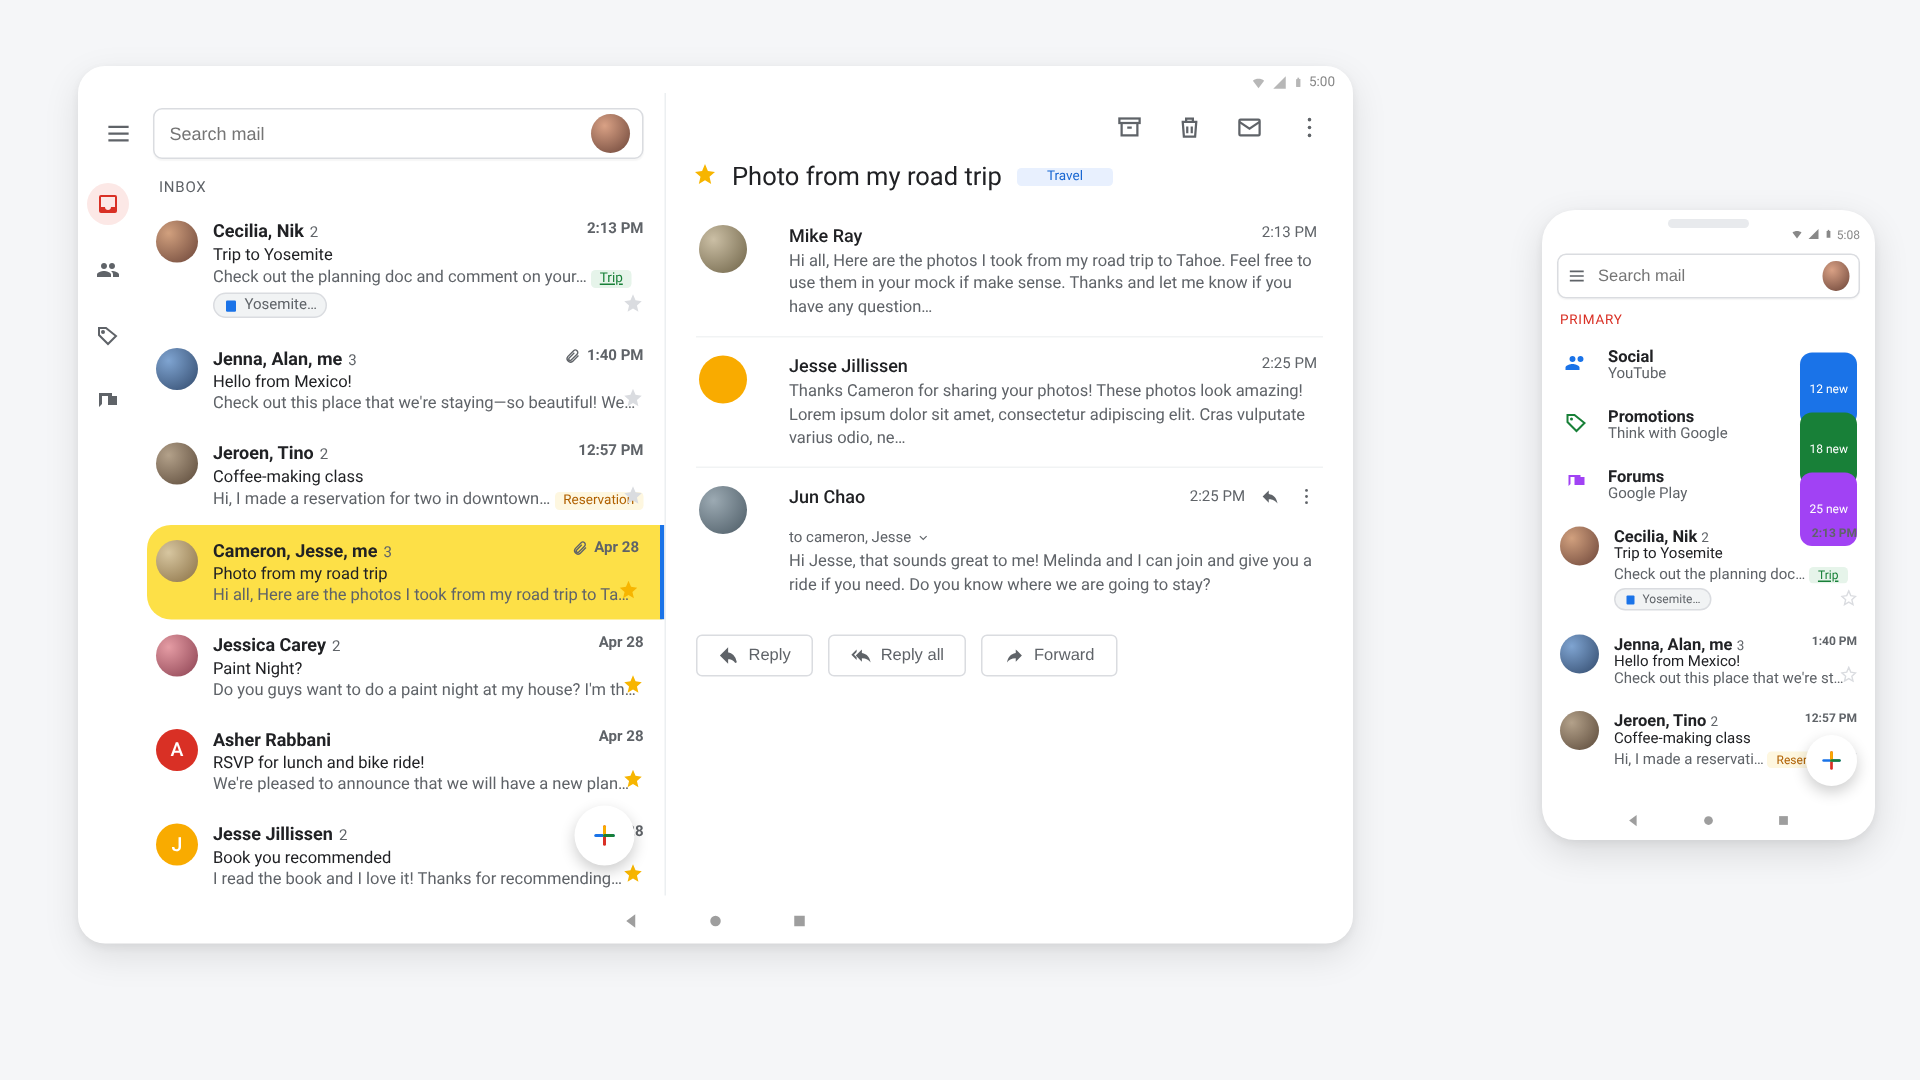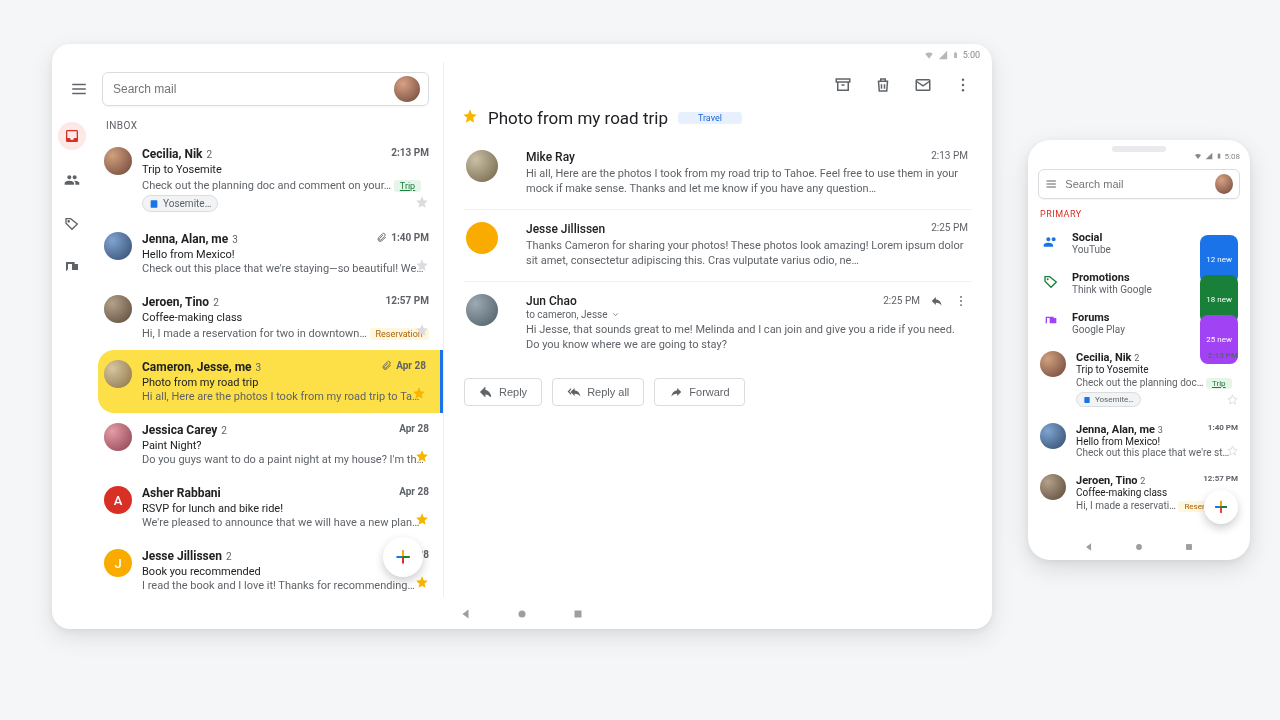--- a/index.html
+++ b/index.html
@@ -8,21 +8,21 @@
     background: #f5f6f8;
     width: 1280px; height: 720px;
     overflow: hidden;
     position: relative;
   }
 
   
   .tablet {
     position: absolute;
     left: 52px; top: 44px;
-    width: 940px; height: 585px;
+    width: 850px; height: 585px;
     background: #fff;
     border-radius: 18px;
     box-shadow: 0 8px 24px rgba(0,0,0,.10), 0 2px 6px rgba(0,0,0,.06);
     overflow: hidden;
   }
   .statusbar {
     display:flex; justify-content:flex-end; align-items:center;
     gap:4px; padding: 6px 12px 2px; color:#888; font-size:9px;
   }
   .statusbar svg{opacity:.6}
@@ -95,21 +95,21 @@
   .subject-row h2 { font-size:17px; font-weight:400; color:#202124;}
   .tag { font-size:9px; background:#e8f0fe; color:#1967d2; padding:1px 20px; border-radius:3px;}
 
   .thread { padding: 0 20px; font-size:11px; }
   .tmsg { display:flex; gap:28px; padding:12px 2px; border-bottom:1px solid #f1f3f4; position:relative;}
   .tmsg:last-of-type{border-bottom:none;}
   .tmsg .a { width:32px;height:32px;border-radius:50%; flex-shrink:0; display:flex;align-items:center;justify-content:center;color:#fff;font-size:14px;font-weight:500;}
   .tmsg .from { font-size:12px; color:#202124; font-weight:500;}
   .tmsg .time { position:absolute; right:4px; top:12px; font-size:10px; color:#5f6368; display:flex; align-items:center; gap:10px;}
   .tmsg .body { color:#5f6368; margin-top:2px; line-height:1.4;}
-  .tmsg .to { font-size:10px; color:#5f6368; margin-top:1px; display:flex; align-items:center; gap:3px;}
+  .tmsg .to { font-size:10px; color:#5f6368; margin-top:15px; display:flex; align-items:center; gap:3px;}
 
   .actions { display:flex; gap:10px; padding:14px 20px;}
   .act-btn { border:1px solid #dadce0; background:#fff; border-radius:4px; font-size:11px; color:#5f6368; padding:6px 14px; display:flex; align-items:center; gap:6px; cursor:pointer;}
 
   .sys-nav { position:absolute; left:0; right:0; bottom:0; height:30px; display:flex; justify-content:center; gap:44px; align-items:center; color:#9e9e9e;}
 
   
   .phone {
     position:absolute; right:30px; top:140px;
     width:222px; height:420px;
@@ -401,21 +401,21 @@
     </div>
     <div class="time">2:13 PM
       
     </div>
   </div>
   <div class="tmsg">
     <div class="a avY"></div>
     <div style="flex:1;min-width:0">
       <div class="from">Jesse Jillissen</div>
 
-      <div class="body">Thanks Cameron for sharing your photos! These photos look amazing! Lorem ipsum dolor sit amet, consectetur adipiscing this. Cras vulputate varius odio, ne…</div>
+      <div class="body">Thanks Cameron for sharing your photos! These photos look amazing! Lorem ipsum dolor sit amet, consectetur adipiscing elit. Cras vulputate varius odio, ne…</div>
     </div>
     <div class="time">2:25 PM
       
     </div>
   </div>
   <div class="tmsg">
     <div class="a avC"></div>
     <div style="flex:1;min-width:0">
       <div class="from">Jun Chao</div>
       <div class="to">to cameron, Jesse <svg width="9" height="9" viewBox="0 0 24 24" fill="none" stroke="currentColor" stroke-width="2">

